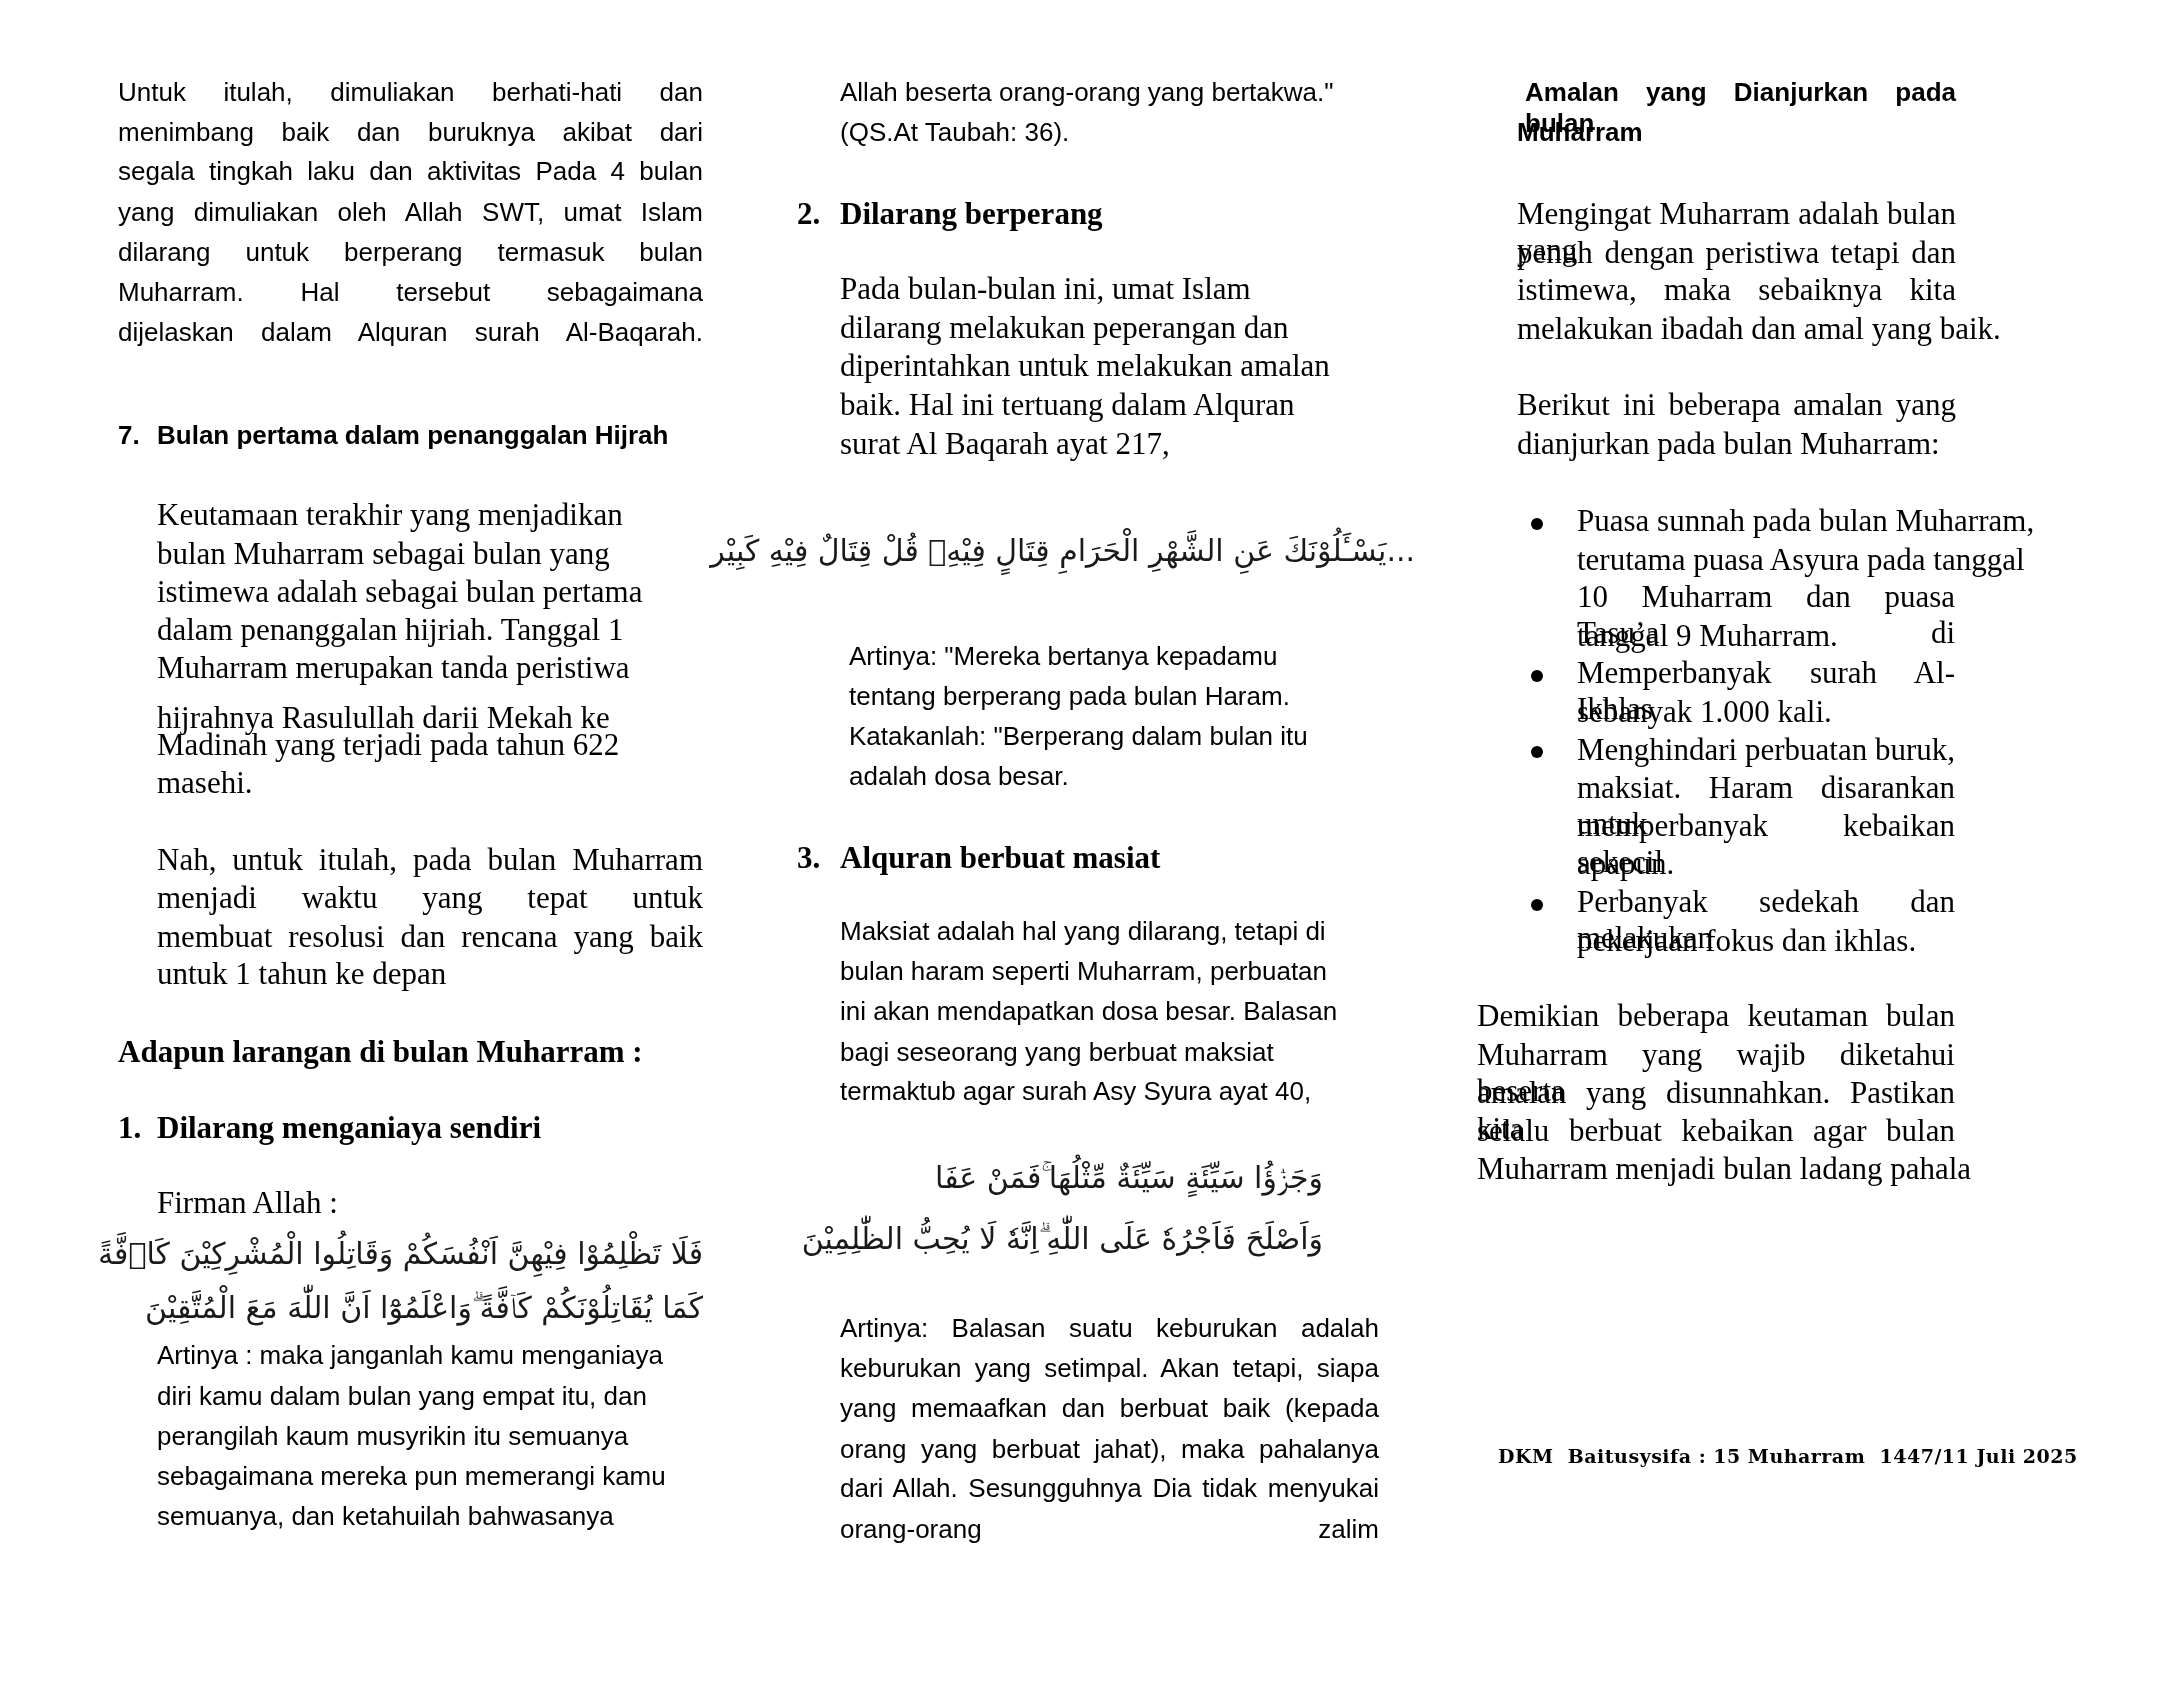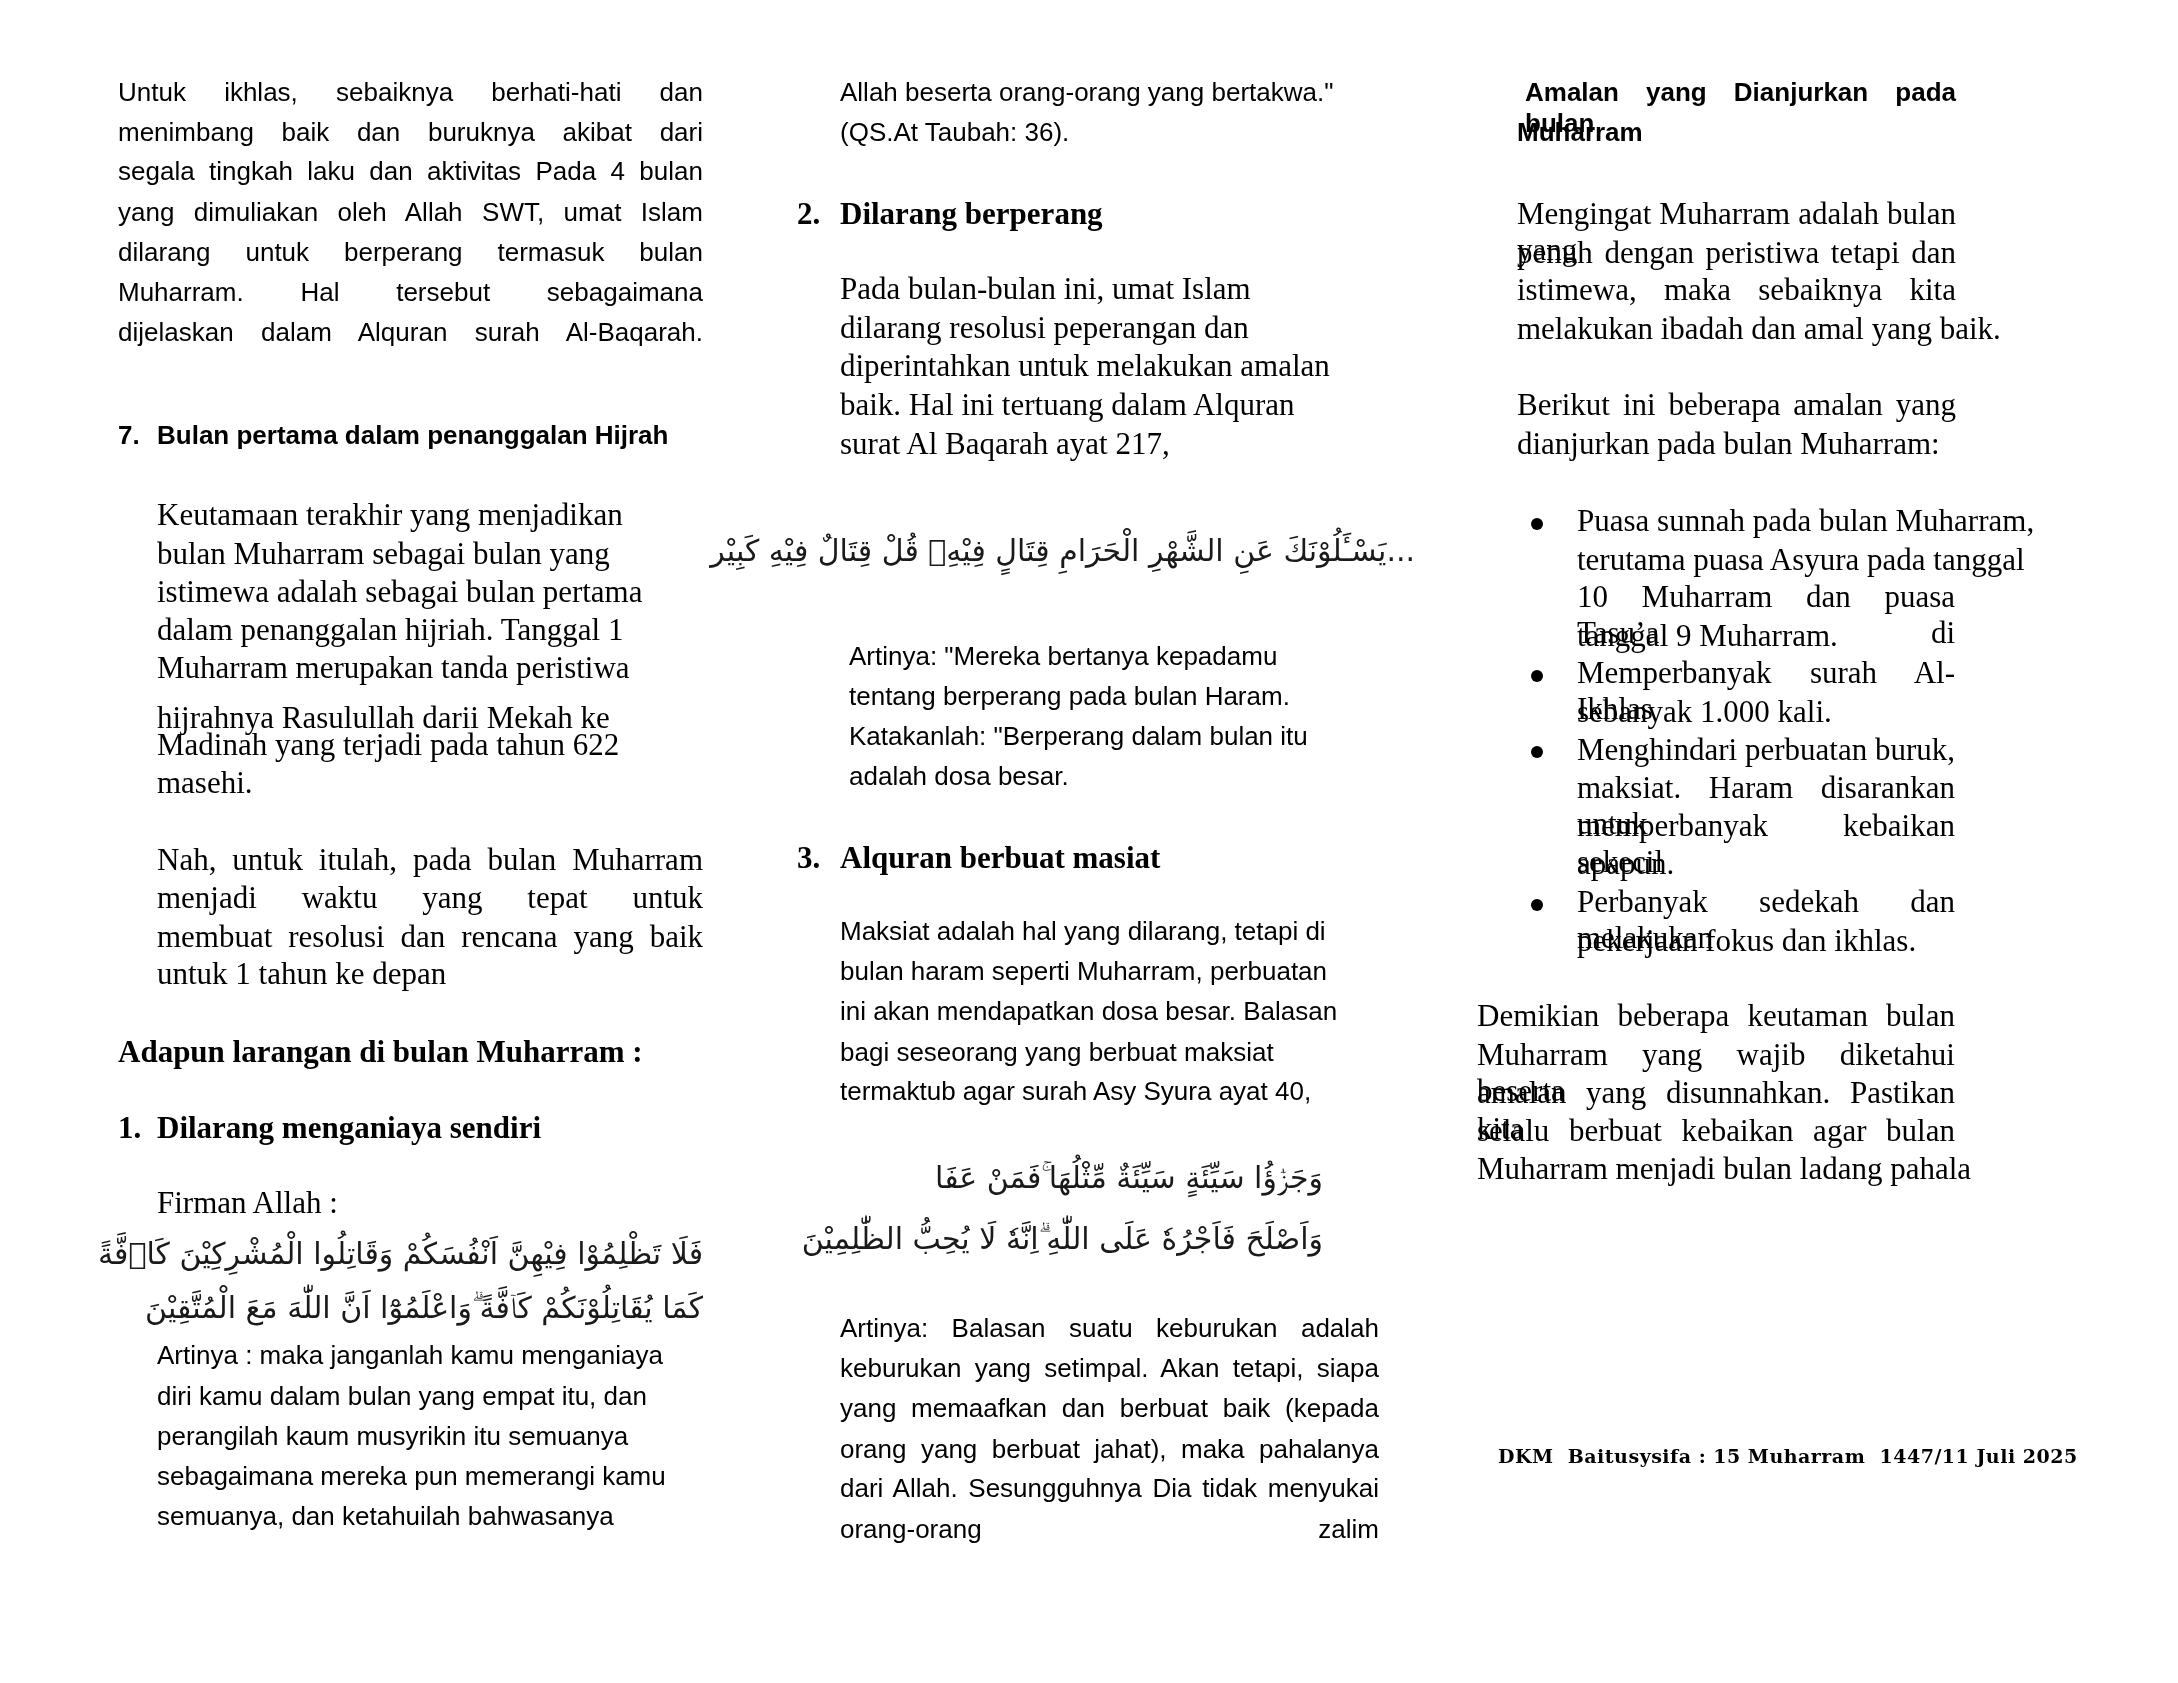--- a/index.html
+++ b/index.html
@@ -19,21 +19,21 @@
   .sans-head { font-family: "Liberation Sans", "DejaVu Sans", sans-serif; font-size: 26px; font-weight: bold; }
   .arabic { font-family: "DejaVu Sans", sans-serif; font-size: 30px; direction: rtl; color: #1a1a1a; white-space: nowrap; }
   .bullet { position: absolute; left: 1531px; width: 12px; height: 12px; border-radius: 50%; background: #000; }
   .footer { font-family: "DejaVu Serif", serif; font-weight: bold; font-size: 19px; letter-spacing: 0.5px; }
 </style>
 </head>
 <body>
 
 <div>
   <div>
-    <span class="line just sans-body c1" style="top:77px">Untuk ikhlas, sebaiknya berhati-hati dan</span>
+    <span class="line just sans-body c1" style="top:77px">Untuk itulah, dimuliakan berhati-hati dan</span>
     <span class="line just sans-body c1" style="top:117px">menimbang baik dan buruknya akibat dari</span>
     <span class="line just sans-body c1" style="top:156px">segala tingkah laku dan aktivitas Pada 4 bulan</span>
     <span class="line just sans-body c1" style="top:197px">yang dimuliakan oleh Allah SWT, umat Islam</span>
     <span class="line just sans-body c1" style="top:237px">dilarang untuk berperang termasuk bulan</span>
     <span class="line just sans-body c1" style="top:277px">Muharram. Hal tersebut sebagaimana</span>
     <span class="line just sans-body c1" style="top:317px">dijelaskan dalam Alquran surah Al-Baqarah.</span>
   </div>
 
   <div>
     <span class="line sans-head" style="left:118px; top:420px">7.</span>
@@ -87,21 +87,21 @@
     <span class="line sans-body" style="left:840px; top:117px">(QS.At Taubah: 36).</span>
   </div>
 
   <div>
     <span class="line serif-head" style="left:797px; top:196px">2.</span>
     <span class="line serif-head" style="left:840px; top:196px">Dilarang berperang</span>
   </div>
 
   <div>
     <span class="line serif-body" style="left:840px; top:271px">Pada bulan-bulan ini, umat Islam</span>
-    <span class="line serif-body" style="left:840px; top:310px">dilarang resolusi peperangan dan</span>
+    <span class="line serif-body" style="left:840px; top:310px">dilarang melakukan peperangan dan</span>
     <span class="line serif-body" style="left:840px; top:348px">diperintahkan untuk melakukan amalan</span>
     <span class="line serif-body" style="left:840px; top:387px">baik. Hal ini tertuang dalam Alquran</span>
     <span class="line serif-body" style="left:840px; top:426px">surat Al Baqarah ayat 217,</span>
   </div>
 
   <span class="line arabic" style="right:763px; top:533px">...يَسْـَٔلُوْنَكَ عَنِ الشَّهْرِ الْحَرَامِ قِتَالٍ فِيْهِۗ قُلْ قِتَالٌ فِيْهِ كَبِيْر</span>
 
   <div>
     <span class="line sans-body" style="left:849px; top:641px">Artinya: "Mereka bertanya kepadamu</span>
     <span class="line sans-body" style="left:849px; top:681px">tentang berperang pada bulan Haram.</span>

